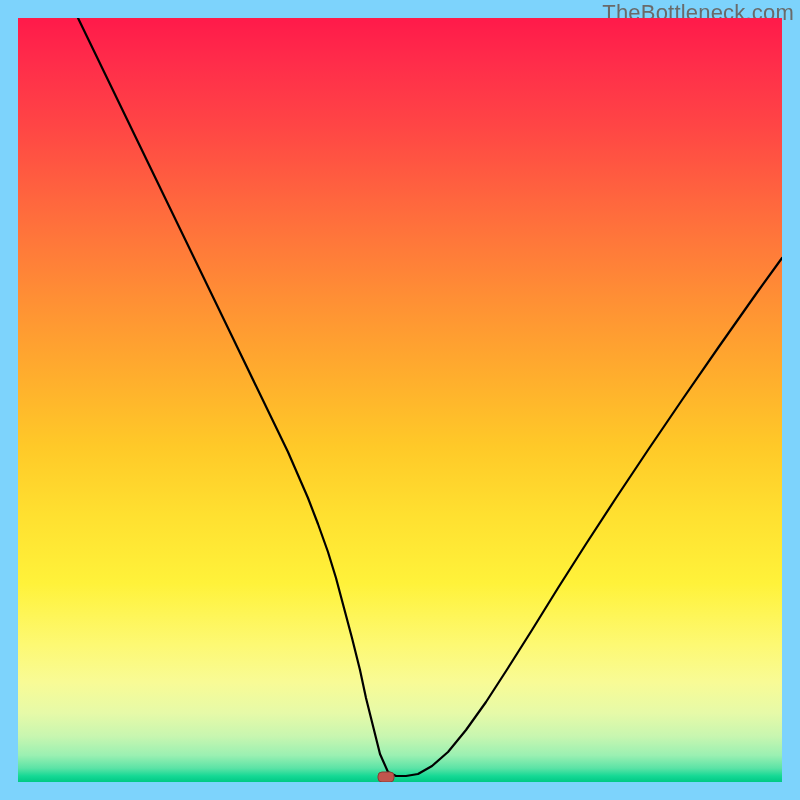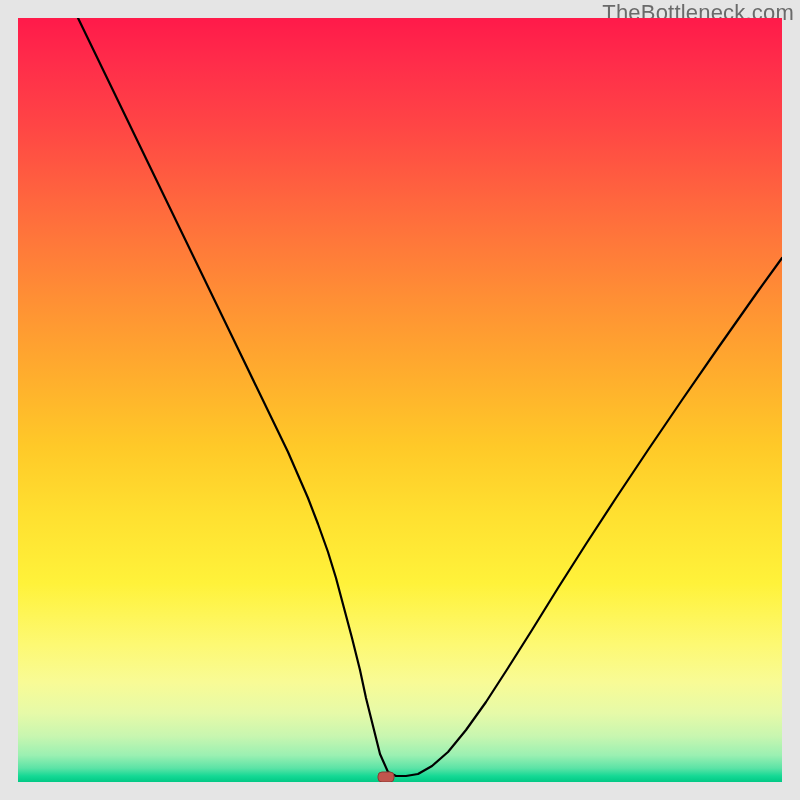--- a/index.html
+++ b/index.html
@@ -7,21 +7,21 @@
     padding: 0;
     width: 800px;
     height: 800px;
     overflow: hidden;
     background: #000;
     font-family: Arial, Helvetica, sans-serif;
   }
   .frame {
     position: absolute;
     inset: 0;
-    background: #e5e5e5;
+    background: #7dd3fc;
   }
   .plot-area {
     position: absolute;
     left: 18px;
     top: 18px;
     width: 764px;
     height: 764px;
     overflow: hidden;
   }
   .gradient-bg {

